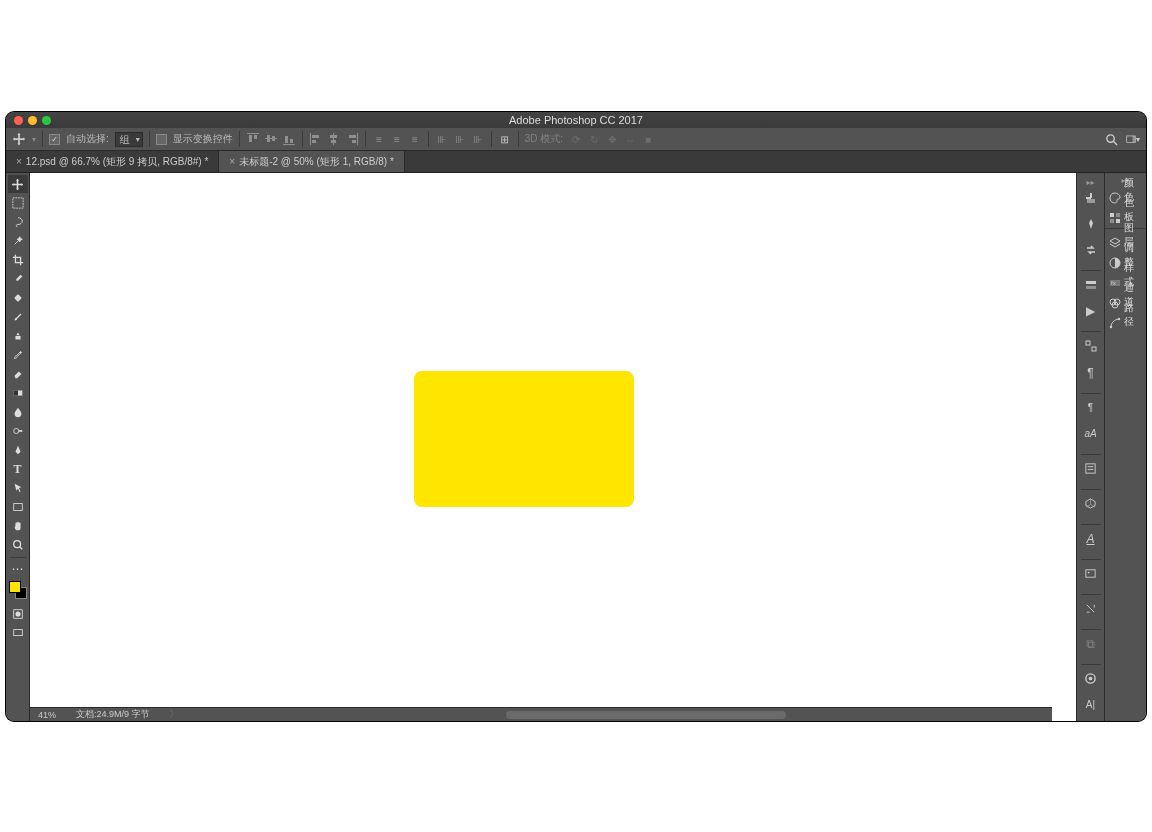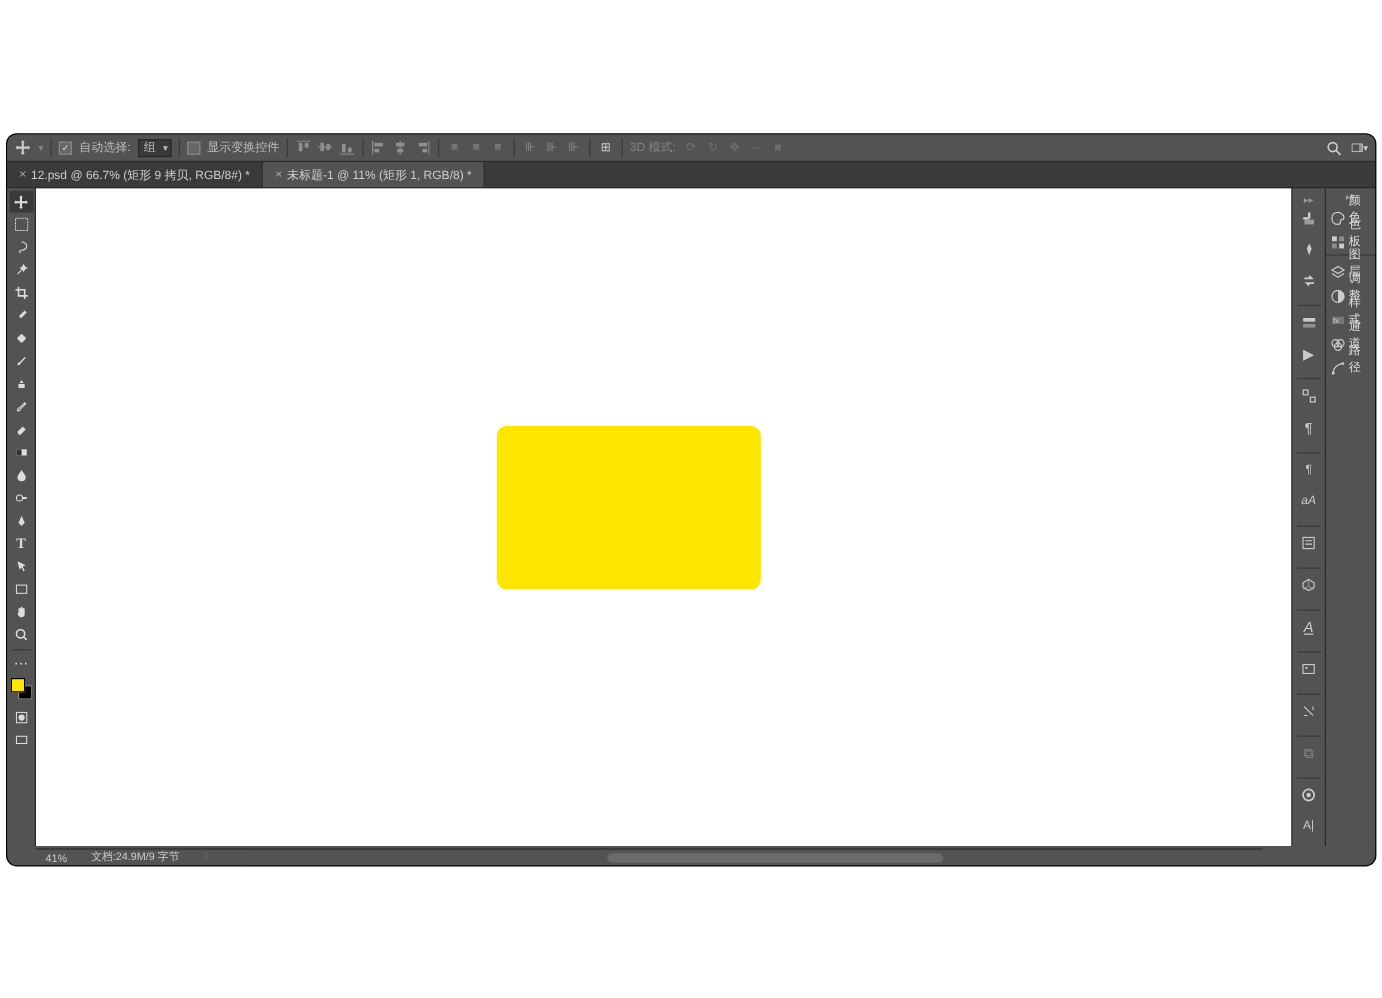--- a/index.html
+++ b/index.html
@@ -45,20 +45,28 @@
 .pnl-item svg, .pnl-item .glyph { width: 12px; height: 12px; flex-shrink: 0; color: #ccc; }
 .pnl-divider { height: 1px; background: #3a3a3a; margin: 2px 0; }
 .collapse-arrow { font-size: 8px; text-align: center; color: #999; padding: 1px; }
 svg { display: block; }
 .ob-3d { opacity: .45; }
 </style>
 </head>
 <body>
 
 <div class="app-window">
+  <div class="titlebar">
+    <div class="traffic">
+      <span class="tl-close"></span>
+      <span class="tl-min"></span>
+      <span class="tl-max"></span>
+    </div>
+    <div class="title-text">Adobe Photoshop CC 2017</div>
+  </div>
 
   <div class="options-bar">
     <span class="ob-icon">
         <svg viewBox="0 0 16 16" width="14" height="14">
           <path d="M8 1l2 2H9v4h4V6l2 2-2 2V9H9v4h1l-2 2-2-2h1V9H3v1L1 8l2-2v1h4V3H6l2-2z" fill="currentColor"></path>
         </svg>
       </span>
     <span style="font-size:8px;color:#888">▾</span>
     <span class="ob-sep"></span>
     <span class="ob-chk on"></span>
@@ -155,21 +163,21 @@
     </div>
   </div>
 
   <div class="tabbar">
     <div class="tab">
       <span class="close">×</span>
       <span>12.psd @ 66.7% (矩形 9 拷贝, RGB/8#) *</span>
     </div>
     <div class="tab active">
       <span class="close">×</span>
-      <span>未标题-1 @ 11% (矩形 1, RGB/8) *</span>
+      <span>未标题-2 @ 50% (矩形 1, RGB/8) *</span>
     </div>
   </div>
 
   <div class="workspace">
     <div class="toolbox">
       <div class="tool sel">
           <svg viewBox="0 0 16 16" width="13" height="13">
             <path d="M8 1l2 2H9v4h4V6l2 2-2 2V9H9v4h1l-2 2-2-2h1V9H3v1L1 8l2-2v1h4V3H6l2-2z" fill="currentColor"></path>
           </svg>
         </div>

